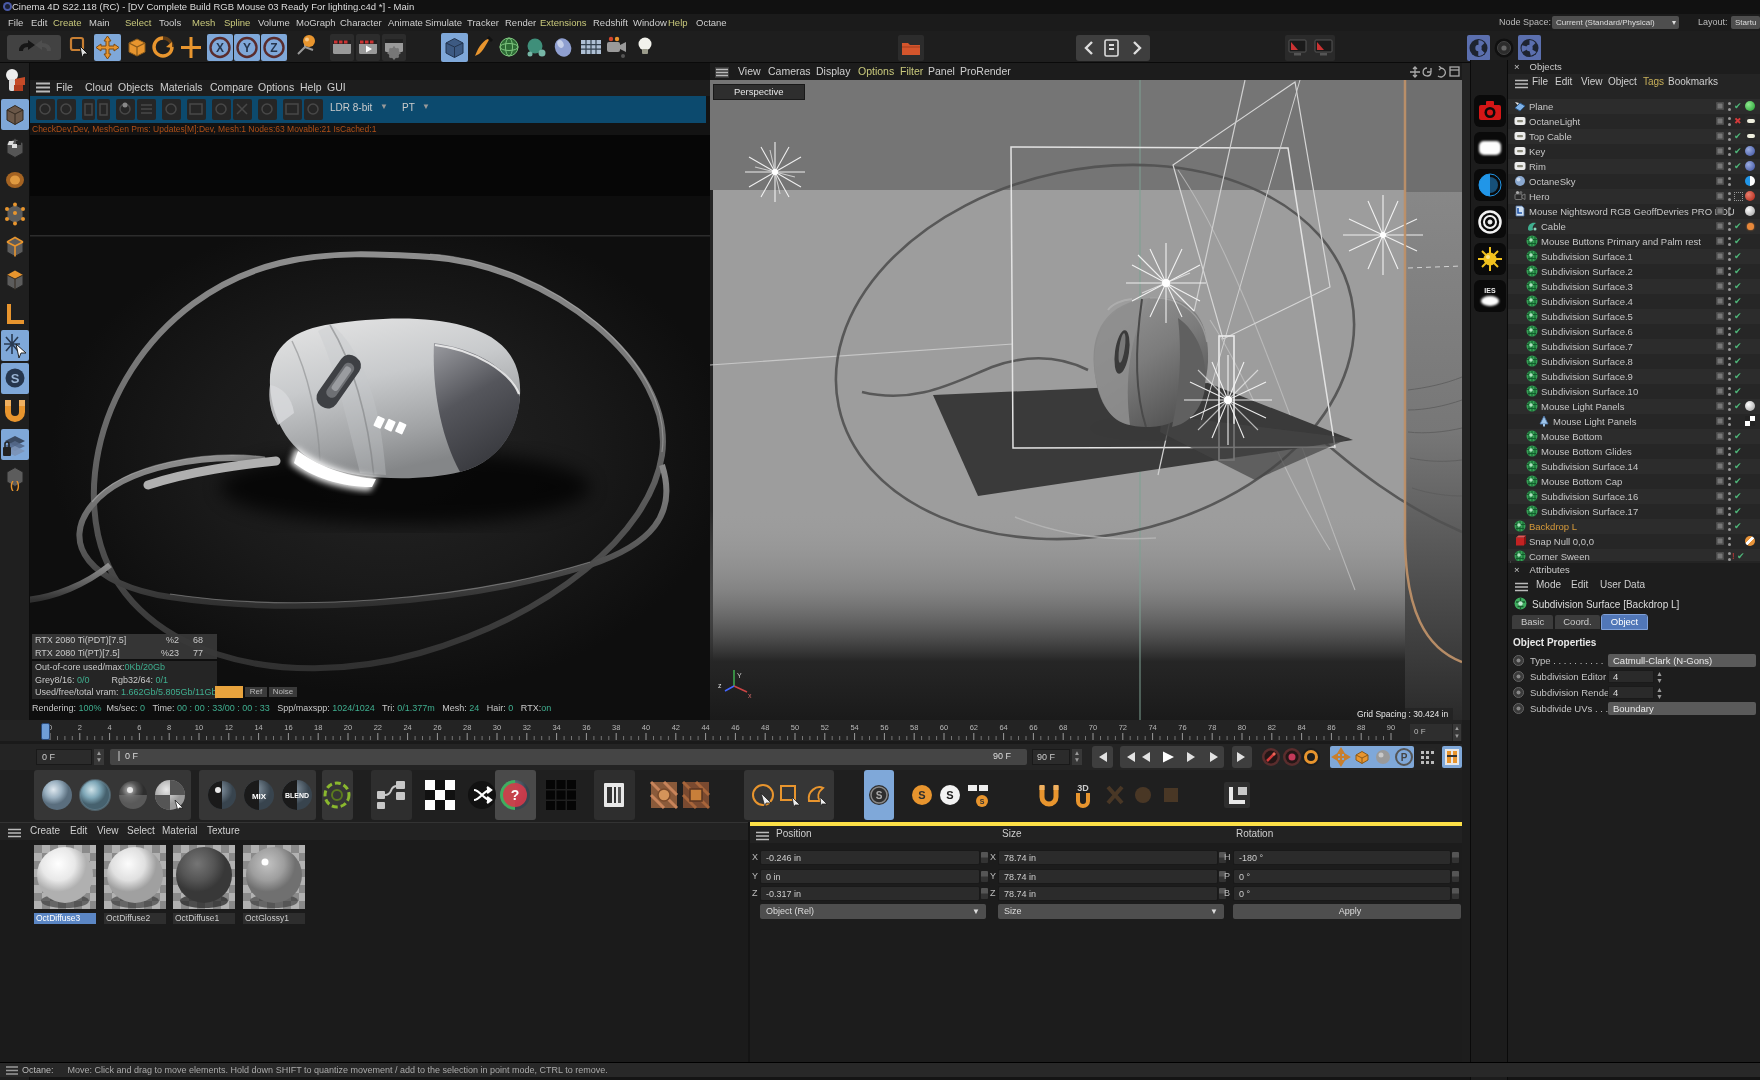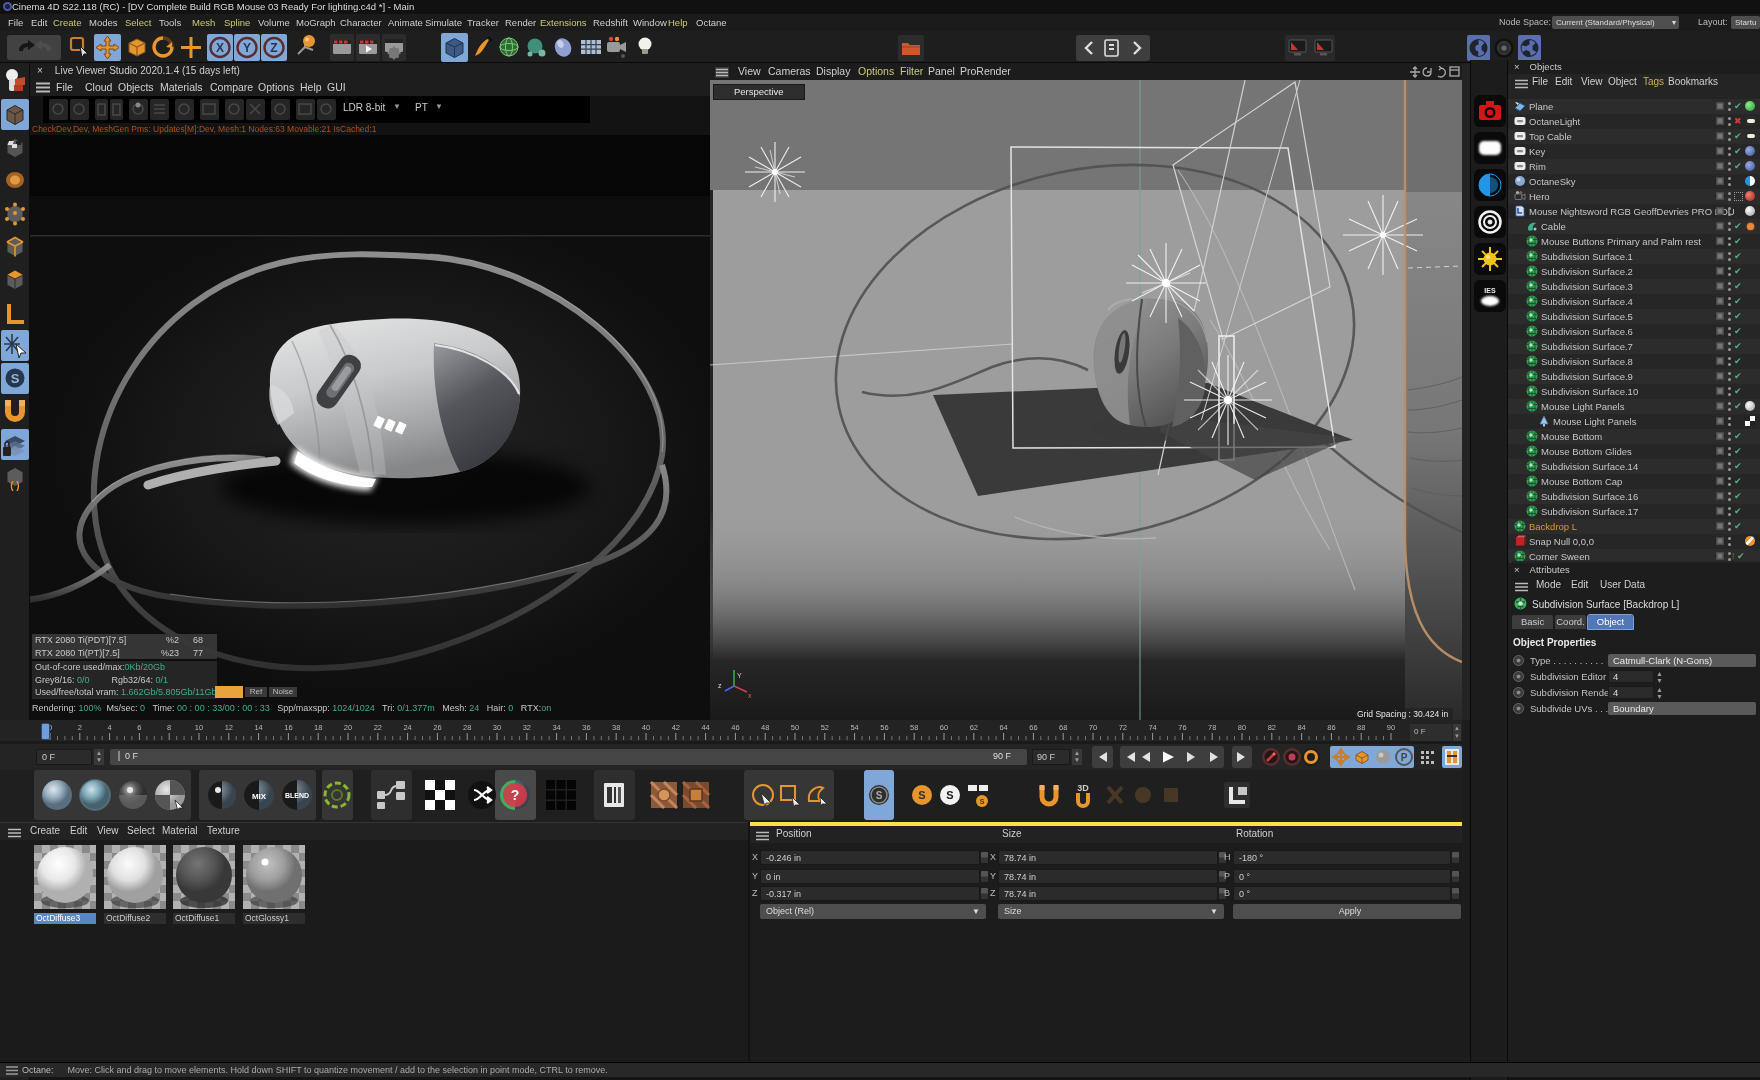--- a/index.html
+++ b/index.html
@@ -41,21 +41,21 @@
 </style></head>
 <body>
 <div class="abs" id="titlebar"><svg width="9" height="9" style="position:absolute;left:3px;top:2px">
       <circle cx="4.5" cy="4.5" r="4.5" fill="#4a5aa8"></circle>
       <circle cx="4.5" cy="4.5" r="2.5" fill="#1a2035"></circle>
     </svg><span style="margin-left:12px">Cinema 4D S22.118 (RC) - [DV Complete Build RGB Mouse 03 Ready For lighting.c4d *] - Main</span></div>
 <div class="abs" id="menubar">
 <span class="abs" style="left:8px">File</span>
     <span class="abs" style="left:31px">Edit</span>
     <span class="abs" style="left:53px;color:#c9c97c">Create</span>
-    <span class="abs" style="left:89px">Modes</span>
+    <span class="abs" style="left:89px">Main</span>
     <span class="abs" style="left:125px;color:#c9c97c">Select</span>
     <span class="abs" style="left:159px">Tools</span>
     <span class="abs" style="left:192px;color:#c9c97c">Mesh</span>
     <span class="abs" style="left:224px;color:#c9c97c">Spline</span>
     <span class="abs" style="left:258px">Volume</span>
     <span class="abs" style="left:296px">MoGraph</span>
     <span class="abs" style="left:340px">Character</span>
     <span class="abs" style="left:388px">Animate</span>
     <span class="abs" style="left:425px">Simulate</span>
     <span class="abs" style="left:467px">Tracker</span>
@@ -307,35 +307,34 @@
         </g>
         <rect x="2" y="18" width="8" height="9" rx="1" fill="#222"></rect>
         <path d="M4 18 L4 15 A2 2 0 0 1 8 15 L8 18" stroke="#222" stroke-width="1.6" fill="none"></path>
       </svg></div>
 <div class="abs" style="left:1px;top:399px;width:28px;height:31px"><svg width="28" height="31">
         <path d="M6 10 L14 5.5 L22 10 L22 20 L14 24.5 L6 20 Z" fill="#5c5c5c" stroke="#222" stroke-width="1"></path>
         <text x="14" y="27" font-size="10" font-weight="bold" fill="#e8952e" text-anchor="middle" font-family="Liberation Sans">( )</text>
       </svg></div>
 </div>
 <div class="abs" id="lv">
-<div class="abs" style="left:0;top:0;width:680px;height:17px;background:#1d1d1d;font-size:10px;line-height:16px;color:#ccc"><span style="margin-left:7px">×</span><span style="margin-left:12px">Live Viewer Studio 2020.1.4 (15 days left)</span></div>
 <div class="abs" style="left:0;top:17px;width:680px;height:16px;background:#1d1d1d;font-size:10.5px;line-height:15px;color:#cfcfcf">
 <span class="abs" style="left:6px;top:2px"><svg width="14" height="11">
           <path d="M0 1.5 H14 M0 5.5 H14 M0 9.5 H14" stroke="#bbb" stroke-width="1.8"></path>
         </svg></span>
 <span class="abs" style="left:26px">File</span>
       <span class="abs" style="left:55px">Cloud</span>
       <span class="abs" style="left:88px">Objects</span>
       <span class="abs" style="left:130px">Materials</span>
       <span class="abs" style="left:180px">Compare</span>
       <span class="abs" style="left:228px">Options</span>
       <span class="abs" style="left:270px">Help</span>
       <span class="abs" style="left:297px">GUI</span>
     </div>
-<div class="abs" style="left:13px;top:33px;width:547px;height:27px;background:#000000">
+<div class="abs" style="left:0;top:33px;width:676px;height:27px;background:#0c4a6e">
 <svg width="680" height="27">
 <g fill="#262626">
           <rect x="6" y="3" width="19" height="21" rx="2"></rect>
           <rect x="27" y="3" width="19" height="21" rx="2"></rect>
           <rect x="52" y="3" width="13" height="21" rx="2"></rect>
           <rect x="67" y="3" width="13" height="21" rx="2"></rect>
           <rect x="86" y="3" width="19" height="21" rx="2"></rect>
           <rect x="107" y="3" width="19" height="21" rx="2"></rect>
           <rect x="132" y="3" width="19" height="21" rx="2"></rect>
           <rect x="157" y="3" width="19" height="21" rx="2"></rect>
@@ -1014,21 +1013,21 @@
     </div>
 <div class="abs" style="left:0;top:34px;width:252px;height:16px;font-size:10px;line-height:15px;color:#ddd">
 <span class="abs" style="left:6px;top:0px"><svg width="13" height="13">
           <circle cx="6.5" cy="6.5" r="6" fill="#3fae5f"></circle>
           <path d="M2 5 L11 5 M3.5 9.5 L9.5 9.5 M6.5 .5 L6.5 12.5" stroke="#1a5c2f" stroke-width="1.3" fill="none"></path>
           <circle cx="6.5" cy="6.5" r="2.2" fill="#bfe8cf"></circle>
         </svg></span>
 <span class="abs" style="left:24px">Subdivision Surface [Backdrop L]</span>
     </div>
 <div class="abs" style="left:4px;top:53px;height:14px;font-size:9.5px;color:#ccc">
-<span style="background:#3c3c3c;padding:1px 9px 2px;border-radius:2px 2px 0 0">Basic</span><span style="background:#3c3c3c;padding:1px 1px 2px;margin-left:2px;border-radius:2px 2px 0 0">Coord.</span><span style="background:#5177b8;color:#fff;padding:1px 9px 2px;margin-left:2px;border-radius:2px 2px 0 0;outline:1px solid #7fa0d8">Object</span></div>
+<span style="background:#3c3c3c;padding:1px 9px 2px;border-radius:2px 2px 0 0">Basic</span><span style="background:#3c3c3c;padding:1px 8px 2px;margin-left:2px;border-radius:2px 2px 0 0">Coord.</span><span style="background:#5177b8;color:#fff;padding:1px 9px 2px;margin-left:2px;border-radius:2px 2px 0 0;outline:1px solid #7fa0d8">Object</span></div>
 <div class="abs" style="left:5px;top:74px;font-size:10px;font-weight:bold;color:#e8e8e8">Object Properties</div>
 <div class="abs" style="left:0;top:90px;width:252px;font-size:9.5px;color:#c4c4c4">
 <div class="abs" style="left:5px;top:2px"><svg width="11" height="11">
           <circle cx="5.5" cy="5.5" r="5" fill="#3a3a3a" stroke="#666"></circle>
           <circle cx="5.5" cy="5.5" r="2" fill="#888"></circle>
         </svg></div>
       <span class="abs" style="left:22px;top:2px">Type . . . . . . . . . .</span>
 <span class="abs" style="left:100px;top:1px;width:148px;height:13px;background:#5a5a5a;border-radius:2px;color:#e8e8e8;padding-left:5px;line-height:13px">Catmull-Clark (N-Gons)</span>
 <div class="abs" style="left:5px;top:18px"><svg width="11" height="11">
           <circle cx="5.5" cy="5.5" r="5" fill="#3a3a3a" stroke="#666"></circle>

